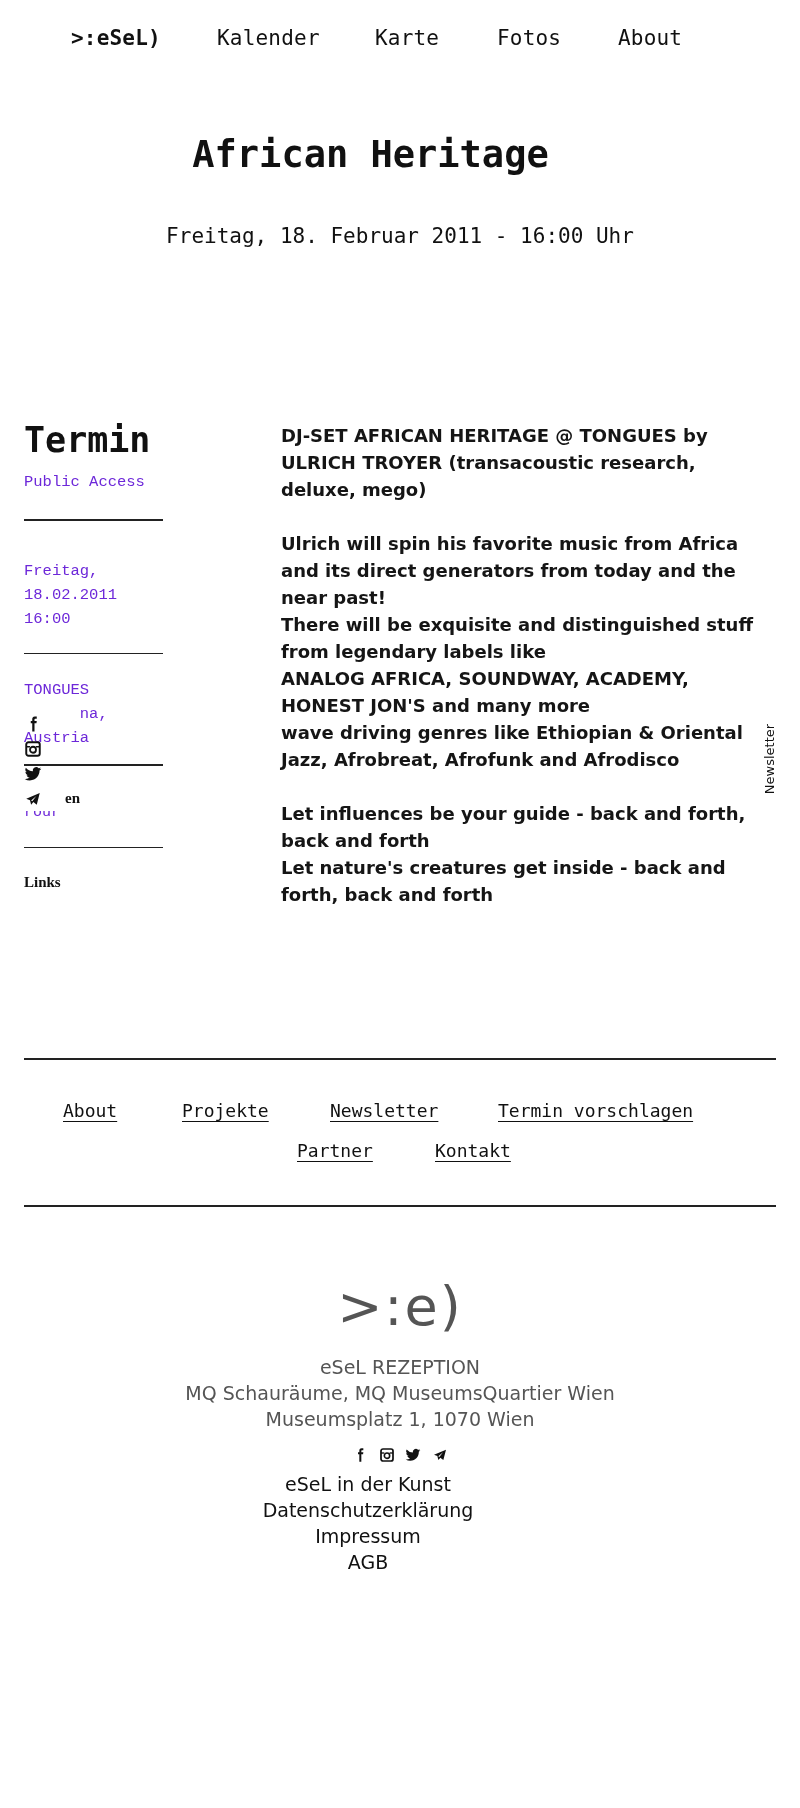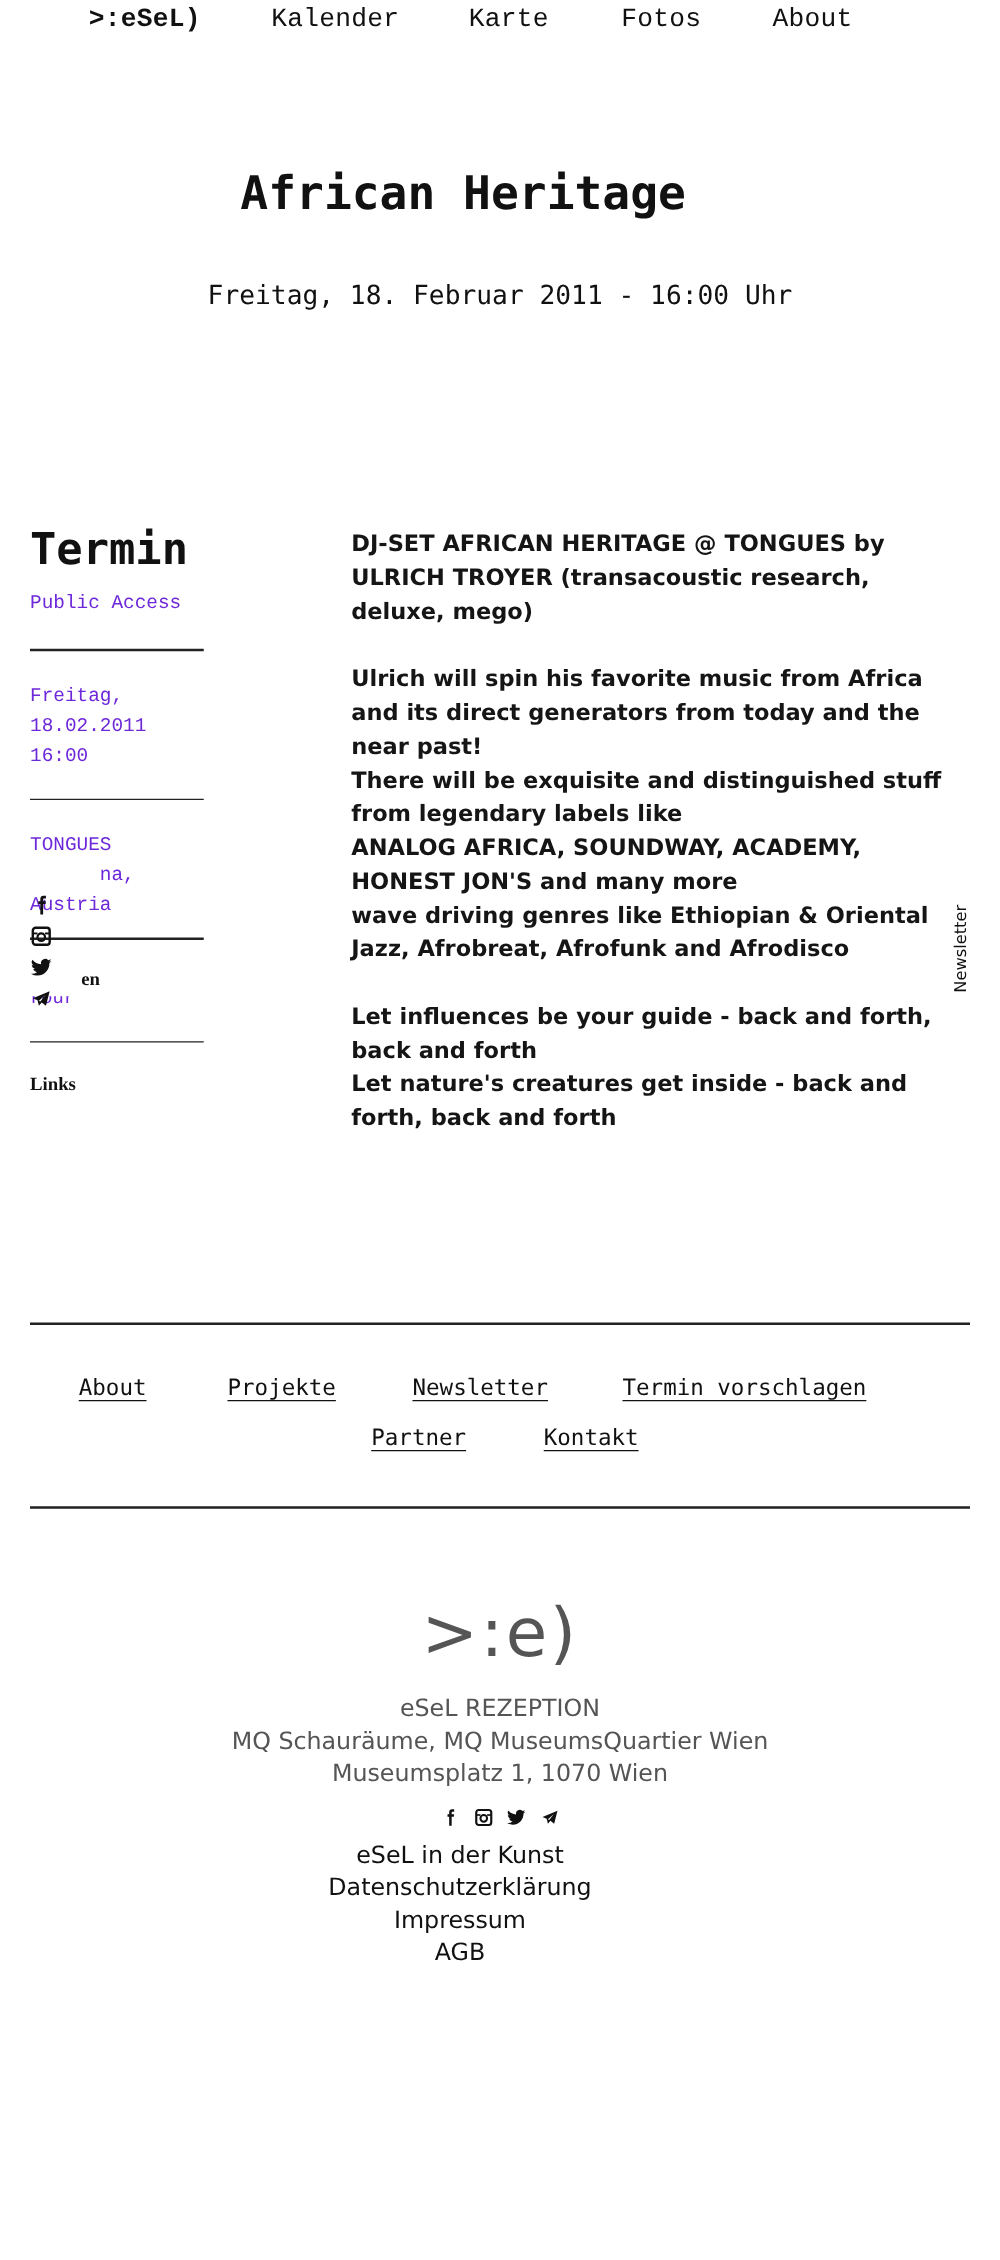--- a/index.html
+++ b/index.html
@@ -2,21 +2,21 @@
 <html><head>
 <meta charset="utf-8">
 <style>
   * { box-sizing: border-box; margin: 0; padding: 0; }
   html, body { width: 800px; height: 1808px; background: #ffffff; overflow: hidden; }
   body { position: relative; color: #111; font-family: "Liberation Sans", sans-serif; }
   .mono { font-family: "DejaVu Sans Mono", "Liberation Mono", monospace; }
   .sans { font-family: "DejaVu Sans", "Liberation Sans", sans-serif; }
 
   
-  .topnav { position: absolute; top: 5px; left: 0; width: 800px; height: 30px; font-family: Liberation Mono, monospace; }
+  .topnav { position: absolute; top: 26px; left: 0; width: 800px; height: 30px; }
   .topnav a { position: absolute; top: 0; font-size: 21px; color: #111; text-decoration: none; letter-spacing: 0.2px; }
   .logo { font-weight: bold; }
 
   .title { position: absolute; top: 133px; left: 0; width: 741px; text-align: center; font-size: 37px; color: #111; }
   .subtitle { position: absolute; top: 224px; left: 0; width: 800px; text-align: center; font-size: 21px; color: #111; }
 
   
   .left { position: absolute; left: 24px; top: 420px; width: 139px; }
   .termin-h { font-size: 35px; line-height: 40px; color: #111; }
   .left .txt { font-size: 15.5px; line-height: 24px; color: #6d28d9; font-family: Liberation Mono, monospace; }
@@ -58,21 +58,21 @@
   <a style="left:618px" href="#">About</a>
 </nav>
 
 <h1 class="title mono">African Heritage</h1>
 <div class="subtitle mono">Freitag, 18. Februar 2011 - 16:00 Uhr</div>
 
 <aside class="left">
   <h2 class="termin-h mono">Termin</h2>
   <div class="txt sans" style="margin-top:10px">Public Access</div>
   <div class="hr" style="margin-top:25px"></div>
-  <div class="txt sans" style="margin-top:24px">Freitag, 18.02.2011</div>
+  <div class="txt sans" style="margin-top:38px">Freitag, 18.02.2011</div>
   <div class="txt sans">16:00</div>
   <div class="hr" style="margin-top:22px"></div>
   <div class="txt sans" style="margin-top:24px">TONGUES</div>
   <div class="txt sans">&nbsp;&nbsp;&nbsp;&nbsp;&nbsp;&nbsp;na, Austria</div>
   <div class="hr" style="margin-top:14px"></div>
   <div class="bold sans" style="margin-top:24px; padding-left:41px">en</div>
   <div class="txt sans" style="margin-top:4px; height:12px; overflow:hidden; line-height:4px; font-size:15px">rour</div>
   <div class="hr" style="margin-top:24px"></div>
   <div class="bold sans" style="margin-top:26px">Links</div>
 </aside>

